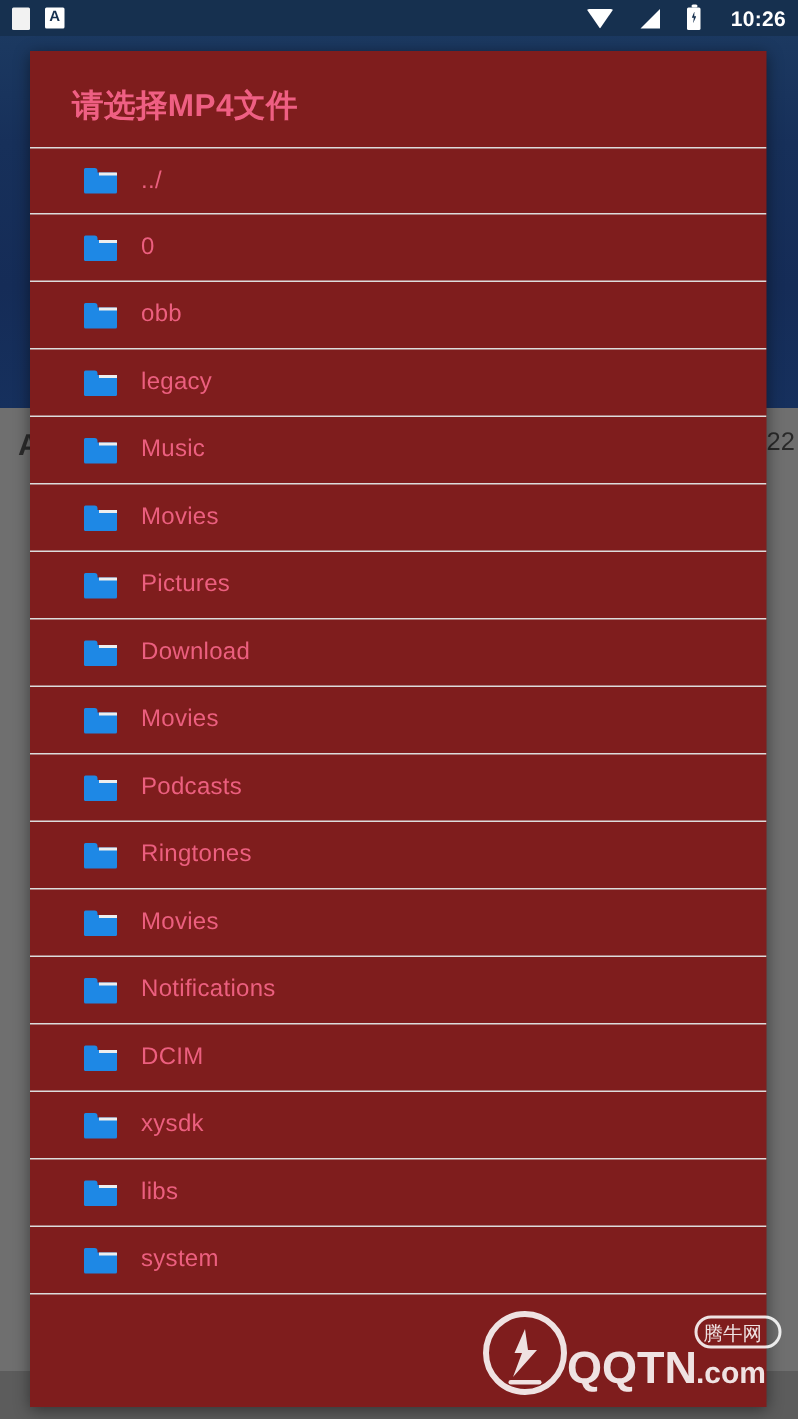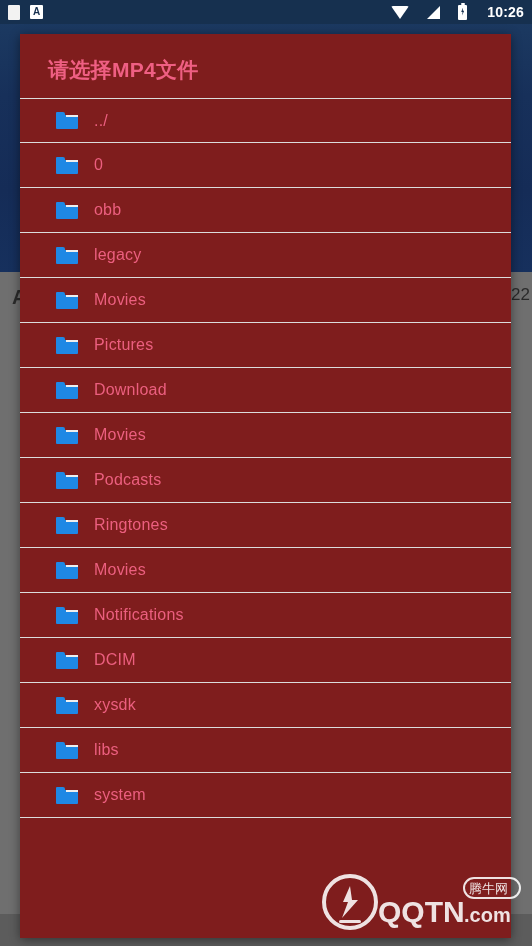--- a/index.html
+++ b/index.html
@@ -287,20 +287,28 @@
           </span>
           <span class="file-name">obb</span>
         </div>
         <div class="file-row">
           <span class="folder-icon">
             <span class="tab"></span>
             <span class="body"></span>
             <span class="slit"></span>
           </span>
           <span class="file-name">legacy</span>
+        </div>
+        <div class="file-row">
+          <span class="folder-icon">
+            <span class="tab"></span>
+            <span class="body"></span>
+            <span class="slit"></span>
+          </span>
+          <span class="file-name">Music</span>
         </div>
         <div class="file-row">
           <span class="folder-icon">
             <span class="tab"></span>
             <span class="body"></span>
             <span class="slit"></span>
           </span>
           <span class="file-name">Movies</span>
         </div>
         <div class="file-row">

